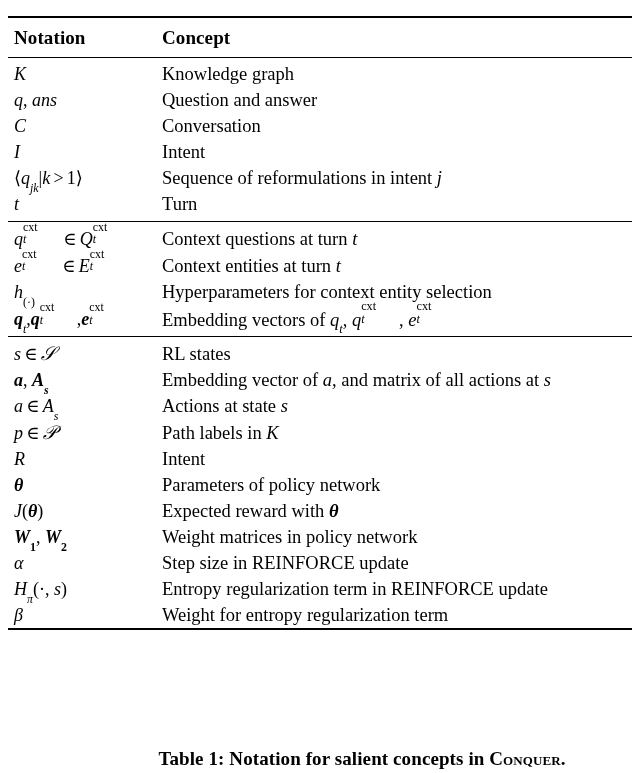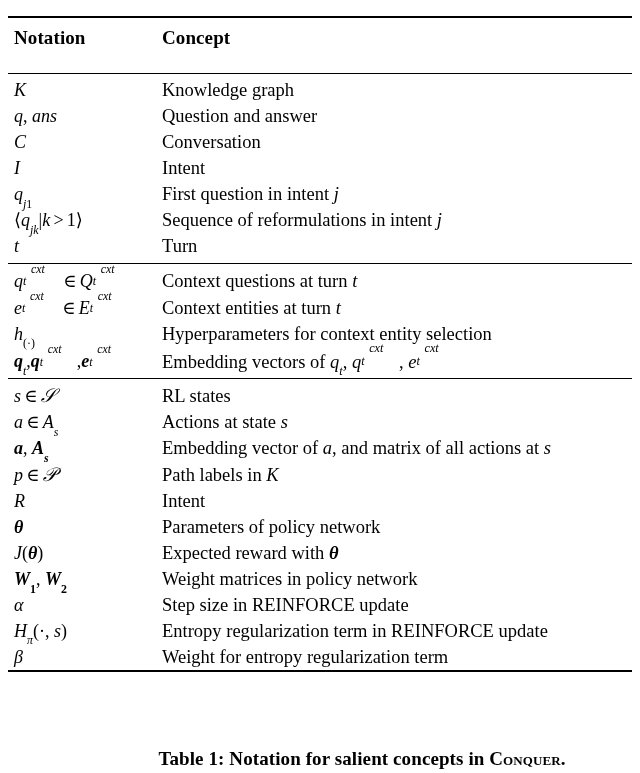--- a/index.html
+++ b/index.html
@@ -56,21 +56,21 @@
 
   .rule-top    { border-top: 2.2px solid #000; }
   .rule-head   { border-top: 1.3px solid #000; }
   .rule-sec    { border-top: 1.3px solid #000; }
   .rule-bottom { border-top: 2.2px solid #000; }
 
   thead th {
     font-weight: bold;
     font-size: 19px;
     text-align: left;
-    padding: 9px 0 24px 6px;
+    padding: 9px 0 8px 6px;
     letter-spacing: 0.1px;
   }
 
   tbody td {
     font-size: 18.5px;
     text-align: left;
     padding: 1.5px 0 1.5px 6px;
     line-height: 1.22;
     vertical-align: baseline;
     white-space: nowrap;
@@ -107,24 +107,23 @@
   
   .subsup {
     display: inline-block;
     vertical-align: baseline;
     position: relative;
     width: 2.05em;
     height: 1em;
   }
   .subsup .sup-part {
     position: absolute;
-    left: 8px;
+    left: 0;
     top: -0.60em;
     font-size: 0.66em;
-    font-style: italic;
     white-space: nowrap;
   }
   .subsup .sub-part {
     position: absolute;
     left: 0;
     top: 0.48em;
     font-size: 0.66em;
     font-style: italic;
     white-space: nowrap;
   }
@@ -177,24 +176,20 @@
         </tr>
         <tr>
           <td class="notation-cell"><span class="mi">C</span></td>
           <td class="concept-cell">Conversation</td>
         </tr>
         <tr>
           <td class="notation-cell"><span class="mi">I</span></td>
           <td class="concept-cell">Intent</td>
         </tr>
         <tr>
-          <td class="notation-cell"><span class="mi">q</span><sub class="it">j</sub><sub class="up">1</sub></td>
-          <td class="concept-cell"><span>First question in intent </span><span class="mi">j</span></td>
-        </tr>
-        <tr>
           <td class="notation-cell"><span class="mup">⟨</span><span class="mi">q</span><sub class="it">jk</sub><span class="mup">|</span><span class="mi">k</span><span class="mop">&gt;</span><span class="mup">1</span><span class="mup">⟩</span></td>
           <td class="concept-cell"><span>Sequence of reformulations in intent </span><span class="mi">j</span></td>
         </tr>
         <tr class="sec-end">
           <td class="notation-cell"><span class="mi">t</span></td>
           <td class="concept-cell">Turn</td>
         </tr>
       </tbody>
 
       <tbody>
@@ -215,26 +210,26 @@
           <td class="concept-cell"><span>Embedding vectors of </span><span class="mi">q</span><sub class="it">t</sub><span class="mpunct">,&nbsp;</span><span class="mi">q</span><span class="subsup"><span class="sup-part">cxt</span><span class="sub-part">t</span></span><span class="mpunct">,&nbsp;</span><span class="mi">e</span><span class="subsup"><span class="sup-part">cxt</span><span class="sub-part">t</span></span></td>
         </tr>
       </tbody>
 
       <tbody>
         <tr class="rule-sec sec-start">
           <td class="notation-cell"><span class="mi">s</span><span class="mop">∈</span><span class="mcal">𝒮</span></td>
           <td class="concept-cell">RL states</td>
         </tr>
         <tr>
+          <td class="notation-cell"><span class="mb">a</span><span class="mpunct">,&nbsp;</span><span class="mb">A</span><sub class="it"><b>s</b></sub></td>
+          <td class="concept-cell"><span>Embedding vector of </span><span class="mi">a</span><span>, and matrix of all actions at </span><span class="mi">s</span></td>
+        </tr>
+        <tr>
           <td class="notation-cell"><span class="mi">a</span><span class="mop">∈</span><span class="mi">A</span><sub class="it">s</sub></td>
           <td class="concept-cell"><span>Actions at state </span><span class="mi">s</span></td>
-        </tr>
-        <tr>
-          <td class="notation-cell"><span class="mb">a</span><span class="mpunct">,&nbsp;</span><span class="mb">A</span><sub class="it"><b>s</b></sub></td>
-          <td class="concept-cell"><span>Embedding vector of </span><span class="mi">a</span><span>, and matrix of all actions at </span><span class="mi">s</span></td>
         </tr>
         <tr>
           <td class="notation-cell"><span class="mi">p</span><span class="mop">∈</span><span class="mcal">𝒫</span></td>
           <td class="concept-cell"><span>Path labels in </span><span class="mi">K</span></td>
         </tr>
         <tr>
           <td class="notation-cell"><span class="mi">R</span></td>
           <td class="concept-cell">Intent</td>
         </tr>
         <tr>

